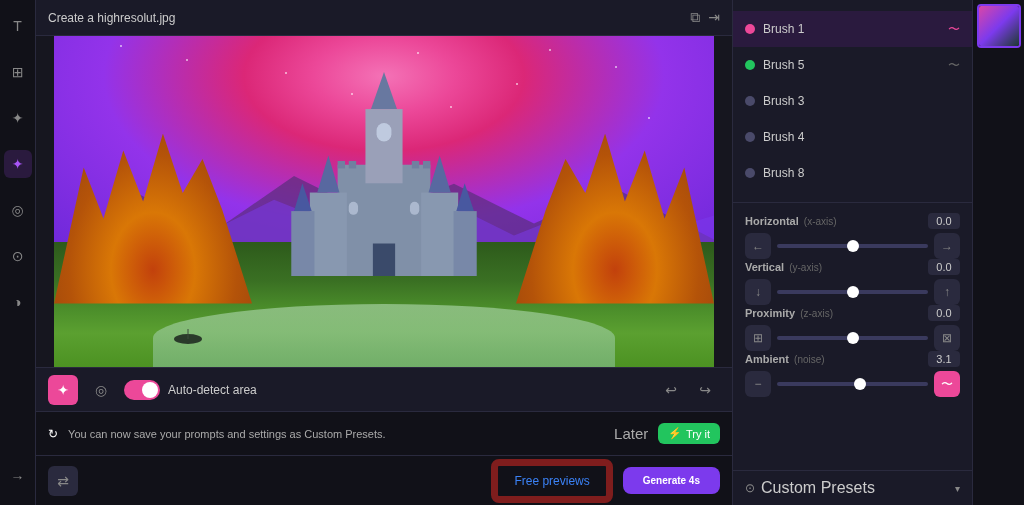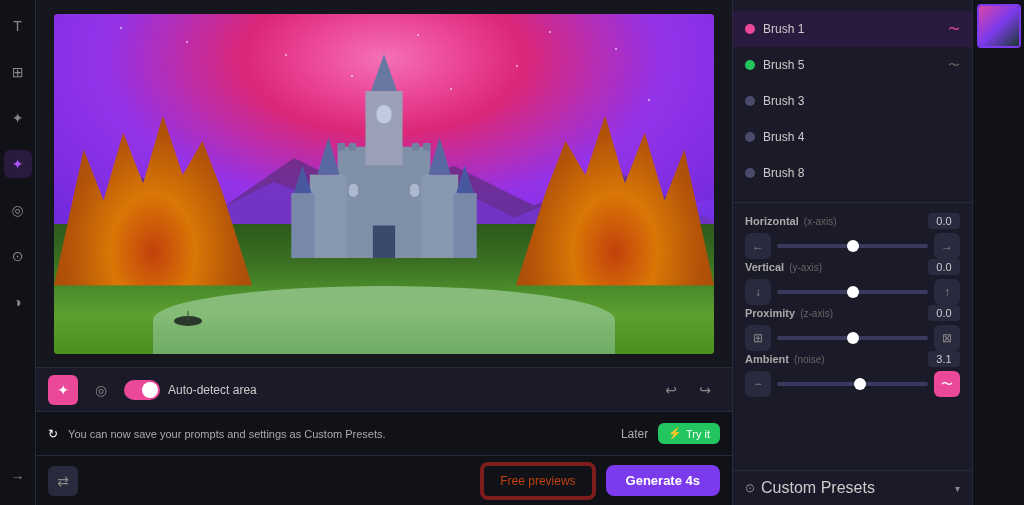--- a/index.html
+++ b/index.html
@@ -236,21 +236,21 @@
       border-top: 1px solid #2a2a3e;
       gap: 10px;
     }
     .prompt-notification {
       flex: 1;
       font-size: 11px;
       color: #aaa;
     }
     .preset-btn {
       color: #aaa;
-      font-size: 12px;
+      font-size: 15px;
       cursor: pointer;
     }
 
     
     .generate-bar {
       height: 50px;
       background: #111118;
       display: flex;
       align-items: center;
       padding: 0 12px;
@@ -271,35 +271,35 @@
       align-items: center;
       justify-content: center;
       cursor: pointer;
       color: #888;
       font-size: 14px;
     }
     .generate-bar-center { flex: 1; }
     .free-previews-btn {
       padding: 8px 16px;
       background: transparent;
-      border: 4px solid #7f1d1d;
+      border: 7px solid #7f1d1d;
       border-radius: 8px;
-      color: #c2410c;
+      color: #3b82f6;
       cursor: pointer;
       font-size: 12px;
       margin-left: 32px;
     }
     .generate-btn {
       padding: 8px 20px;
       background: #7c3aed;
       border: none;
       border-radius: 8px;
       color: #fff;
       cursor: pointer;
-      font-size: 13px;
+      font-size: 10px;
       font-weight: 600;
     }
 
     
     .right-panel {
       width: 240px;
       background: #1a1a28;
       display: flex;
       flex-direction: column;
       border-left: 1px solid #2a2a3e;
@@ -467,20 +467,27 @@
   <div class="icon-btn active">✦</div>
   <div class="icon-btn">◎</div>
   <div class="icon-btn">⊙</div>
   <div class="icon-btn">◑</div>
   <div class="sidebar-spacer"></div>
   <div class="icon-btn arrow-btn">→</div>
 </div>
 
 <div class="main-area">
 
+  <div class="top-bar">
+    <span class="top-bar-title">Create a highresolut.jpg</span>
+    <div class="top-bar-icons">
+      <span>⧉</span>
+      <span>⇥</span>
+    </div>
+  </div>
 
   <div class="canvas-wrapper">
     <div class="canvas-image">
       <div class="castle-scene">
         <div class="sky"></div>
 
         <div class="stars">
           <div class="star" style="top:8%;left:20%"></div>
           <div class="star" style="top:12%;left:35%"></div>
           <div class="star" style="top:6%;left:55%"></div>

